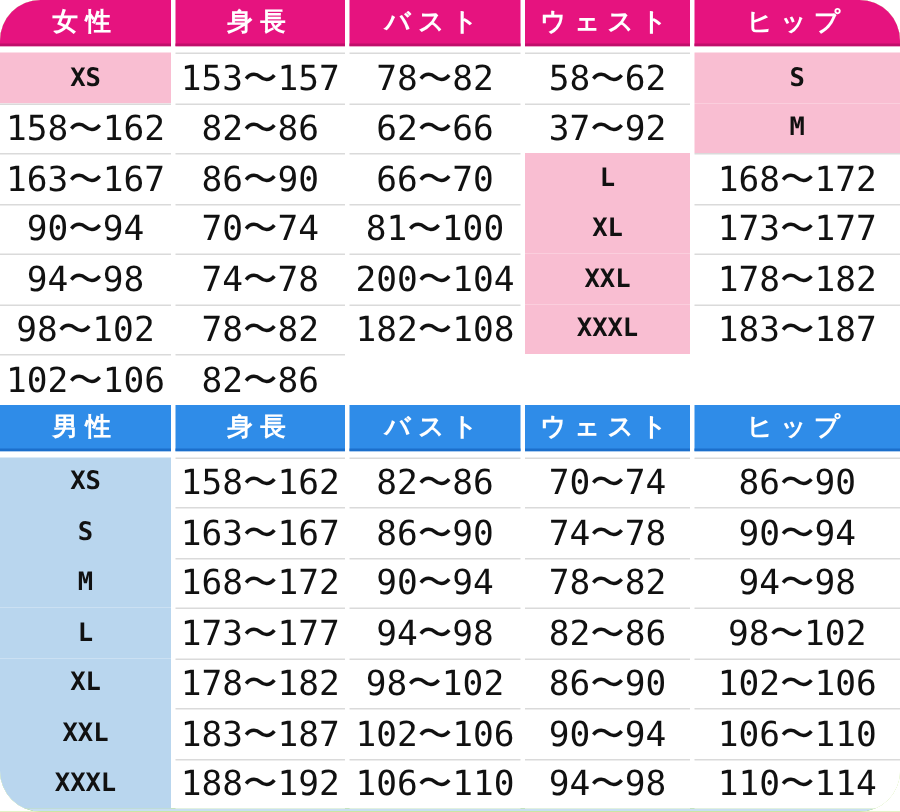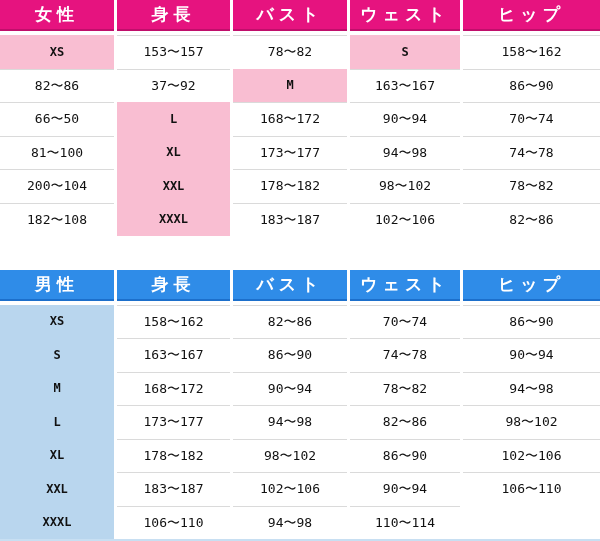--- a/index.html
+++ b/index.html
@@ -6,20 +6,21 @@
     margin: 0;
     padding: 0;
     background: #ffffff;
   }
   .chart {
     width: 600px;
     height: 541px;
     background: #84cc16;
     font-family: "DejaVu Sans", "Liberation Sans", sans-serif;
     overflow: hidden;
+    border-radius: 27px;
   }
   .section {
     display: grid;
     grid-template-columns: 114px 113px 114px 110px 137px;
     grid-template-rows: 31px 4px repeat(7, 33.5px);
     column-gap: 3px;
     background: #ffffff;
   }
   .hcell {
     display: flex;
@@ -43,35 +44,35 @@
   }
   .gap {
     grid-column: 1 / -1;
     background: #ffffff;
   }
   .scell {
     display: flex;
     align-items: center;
     justify-content: center;
     font-family: "DejaVu Sans Mono", "DejaVu Sans", monospace;
-    font-size: 12px;
+    font-size: 17px;
     font-weight: bold;
     color: var(--cell-text, #111111);
   }
   .women .scell { background: var(--women-row-bg, #F9BED2); }
   .men .scell { background: var(--men-row-bg, #B9D6EE); }
   .cell {
     display: flex;
     align-items: center;
     justify-content: center;
     background: #ffffff;
     border-top: 1px solid var(--row-divider, #DADADA);
     box-sizing: border-box;
     font-family: "DejaVu Sans Mono", "DejaVu Sans", monospace;
-    font-size: 13px;
+    font-size: 23px;
     color: var(--cell-text, #111111);
     white-space: nowrap;
   }
   .bottom-line {
     width: 600px;
     height: 2px;
     background: var(--bottom-line, #C8DFF2);
   }
 </style>
 </head>
@@ -83,30 +84,32 @@
     <div class="hcell">女性</div>
     <div class="hcell">身長</div>
     <div class="hcell">バスト</div>
     <div class="hcell">ウェスト</div>
     <div class="hcell">ヒップ</div>
     <div class="gap"></div>
 
     <div class="scell">XS</div>
     <div class="cell">153〜157</div>
     <div class="cell">78〜82</div>
+    <div class="cell">58〜62</div>
 
     <div class="scell">S</div>
     <div class="cell">158〜162</div>
     <div class="cell">82〜86</div>
+    <div class="cell">62〜66</div>
     <div class="cell">37〜92</div>
 
     <div class="scell">M</div>
     <div class="cell">163〜167</div>
     <div class="cell">86〜90</div>
-    <div class="cell">66〜50</div>
+    <div class="cell">66〜70</div>
 
     <div class="scell">L</div>
     <div class="cell">168〜172</div>
     <div class="cell">90〜94</div>
     <div class="cell">70〜74</div>
     <div class="cell">81〜100</div>
 
     <div class="scell">XL</div>
     <div class="cell">173〜177</div>
     <div class="cell">94〜98</div>
@@ -163,20 +166,21 @@
     <div class="cell">86〜90</div>
     <div class="cell">102〜106</div>
 
     <div class="scell">XXL</div>
     <div class="cell">183〜187</div>
     <div class="cell">102〜106</div>
     <div class="cell">90〜94</div>
     <div class="cell">106〜110</div>
 
     <div class="scell">XXXL</div>
+    <div class="cell">188〜192</div>
     <div class="cell">106〜110</div>
     <div class="cell">94〜98</div>
     <div class="cell">110〜114</div>
   </div>
 
   <div class="bottom-line"></div>
 
 </div>
 
 </body></html>

